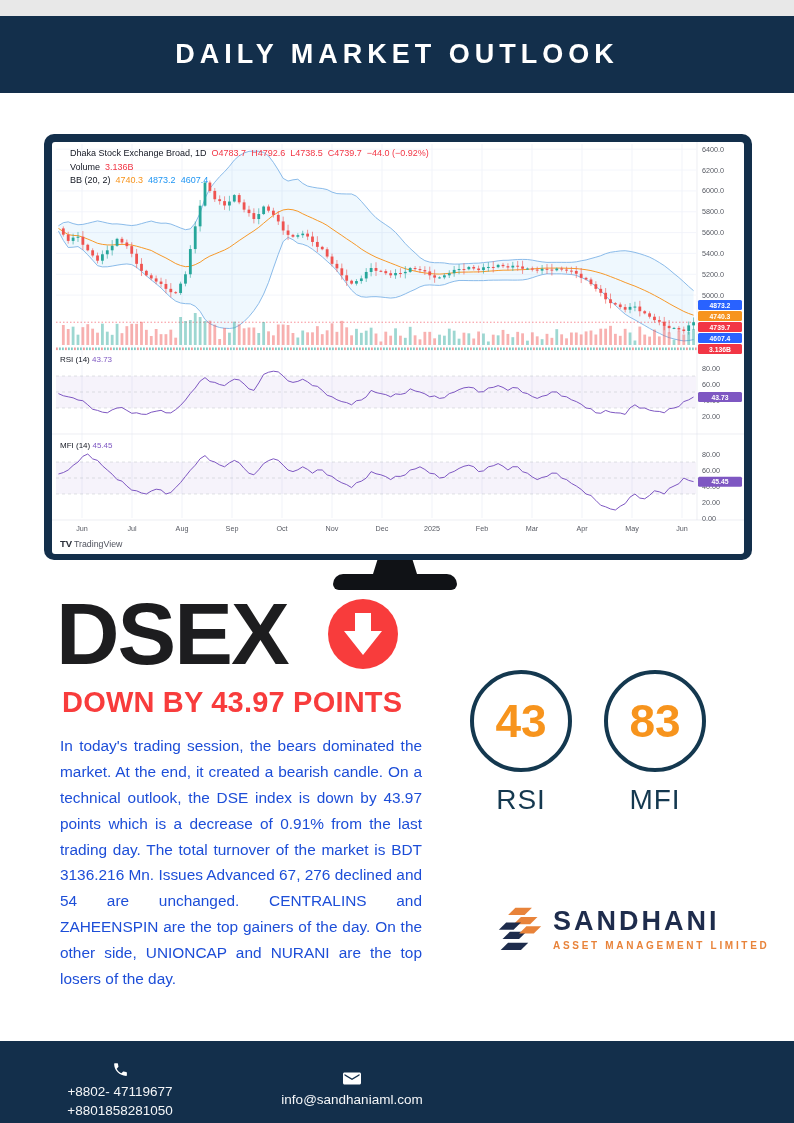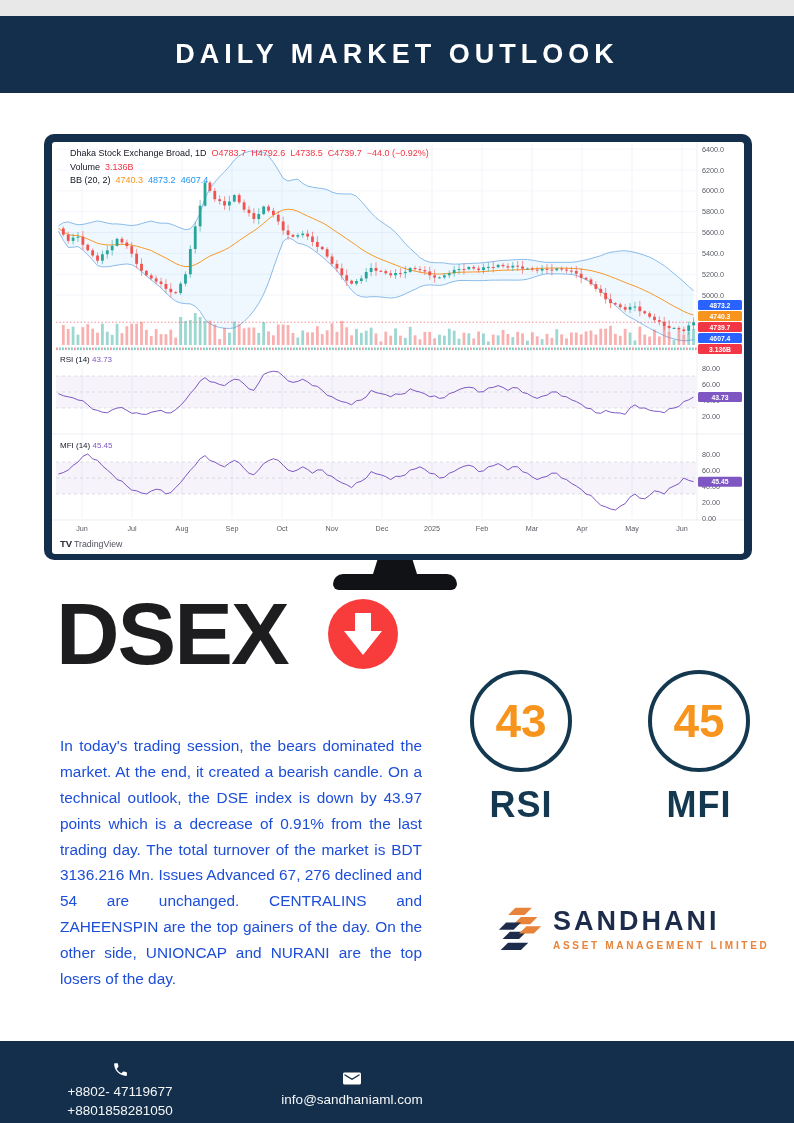--- a/index.html
+++ b/index.html
@@ -23,26 +23,26 @@
   .monitor-base{position:absolute;left:333px;top:558px;width:124px;height:16px;background:#101216;
                 border-radius:12px 12px 7px 7px;}
   
   .dsex-row{position:absolute;left:56px;top:574px;display:flex;align-items:center;gap:40px;}
   .dsex-row .dsex{font-size:88px;font-weight:800;letter-spacing:-2px;color:#1D1D1F;line-height:1;}
   .down-by{position:absolute;left:62px;top:670px;font-size:29px;font-weight:800;color:#F83C3C;letter-spacing:0.2px;}
   
   .summary{position:absolute;left:60px;top:702px;width:362px;font-size:15.4px;line-height:25.8px;
            color:#1d4ed8;text-align:justify;}
   
-  .indicators{position:absolute;left:470px;top:654px;display:flex;gap:76px;}
+  .indicators{position:absolute;left:470px;top:654px;display:flex;gap:32px;}
   .indicator{display:flex;flex-direction:column;align-items:center;}
   .ind-circle{width:94px;height:94px;border:4px solid #14384F;border-radius:50%;
               display:flex;align-items:center;justify-content:center;}
   .ind-value{font-size:46px;font-weight:800;color:#F7941D;}
-  .ind-name{margin-top:12px;font-size:36px;font-weight:700;color:#14384F;letter-spacing:1px;}
+  .ind-name{margin-top:12px;font-size:28px;font-weight:400;color:#14384F;letter-spacing:1px;}
   
   .brand{position:absolute;left:497px;top:884px;display:flex;align-items:center;gap:10px;}
   .brand-text{display:flex;flex-direction:column;}
   .brand-name{font-size:27px;font-weight:600;letter-spacing:3px;color:#1E2C4C;}
   .brand-tagline{margin-top:3px;font-size:10px;font-weight:700;letter-spacing:2.7px;color:#E8833A;}
   
   .footer{position:absolute;left:0;bottom:0;width:794px;height:98px;background:#132F4B;
           display:flex;align-items:center;color:#fff;}
   .footer-col{display:flex;flex-direction:column;align-items:center;justify-content:center;gap:4px;}
   .footer-col.c1{width:240px;}
@@ -801,33 +801,34 @@
   <div class="monitor-neck"></div>
   <div class="monitor-base"></div>
 
   <div class="dsex-row">
     <span class="dsex">DSEX</span>
     <svg width="70" height="70" viewBox="0 0 70 70">
       <circle cx="35" cy="35" r="35" fill="#F83C3C"></circle>
       <path d="M27,14 L43,14 L43,32 L54,32 L35,56 L16,32 L27,32 Z" fill="#ffffff"></path>
     </svg>
   </div>
+  <div class="down-by">DOWN BY 43.97 POINTS</div>
 
   <p class="summary">In today's trading session, the bears dominated the market. At the end, it created a bearish candle. On a technical outlook, the DSE index is down by 43.97 points which is a decrease of 0.91% from the last trading day. The total turnover of the market is BDT 3136.216 Mn. Issues Advanced 67, 276 declined and 54 are unchanged. CENTRALINS and ZAHEENSPIN are the top gainers of the day. On the other side, UNIONCAP and NURANI are the top losers of the day.</p>
 
   <div class="indicators">
     <div class="indicator">
       <div class="ind-circle">
         <span class="ind-value">43</span>
       </div>
       <span class="ind-name">RSI</span>
     </div>
     <div class="indicator">
       <div class="ind-circle">
-        <span class="ind-value">45</span>
+        <span class="ind-value">83</span>
       </div>
       <span class="ind-name">MFI</span>
     </div>
   </div>
 
   <div class="brand">
     <svg width="46" height="56" viewBox="0 0 50 60">
       <g>
         <path d="M20,8 L38,8 L30,16 L12,16 Z" fill="#E8833A"></path>
         <path d="M26,18 L44,18 L36,26 L18,26 Z" fill="#E8833A"></path>

